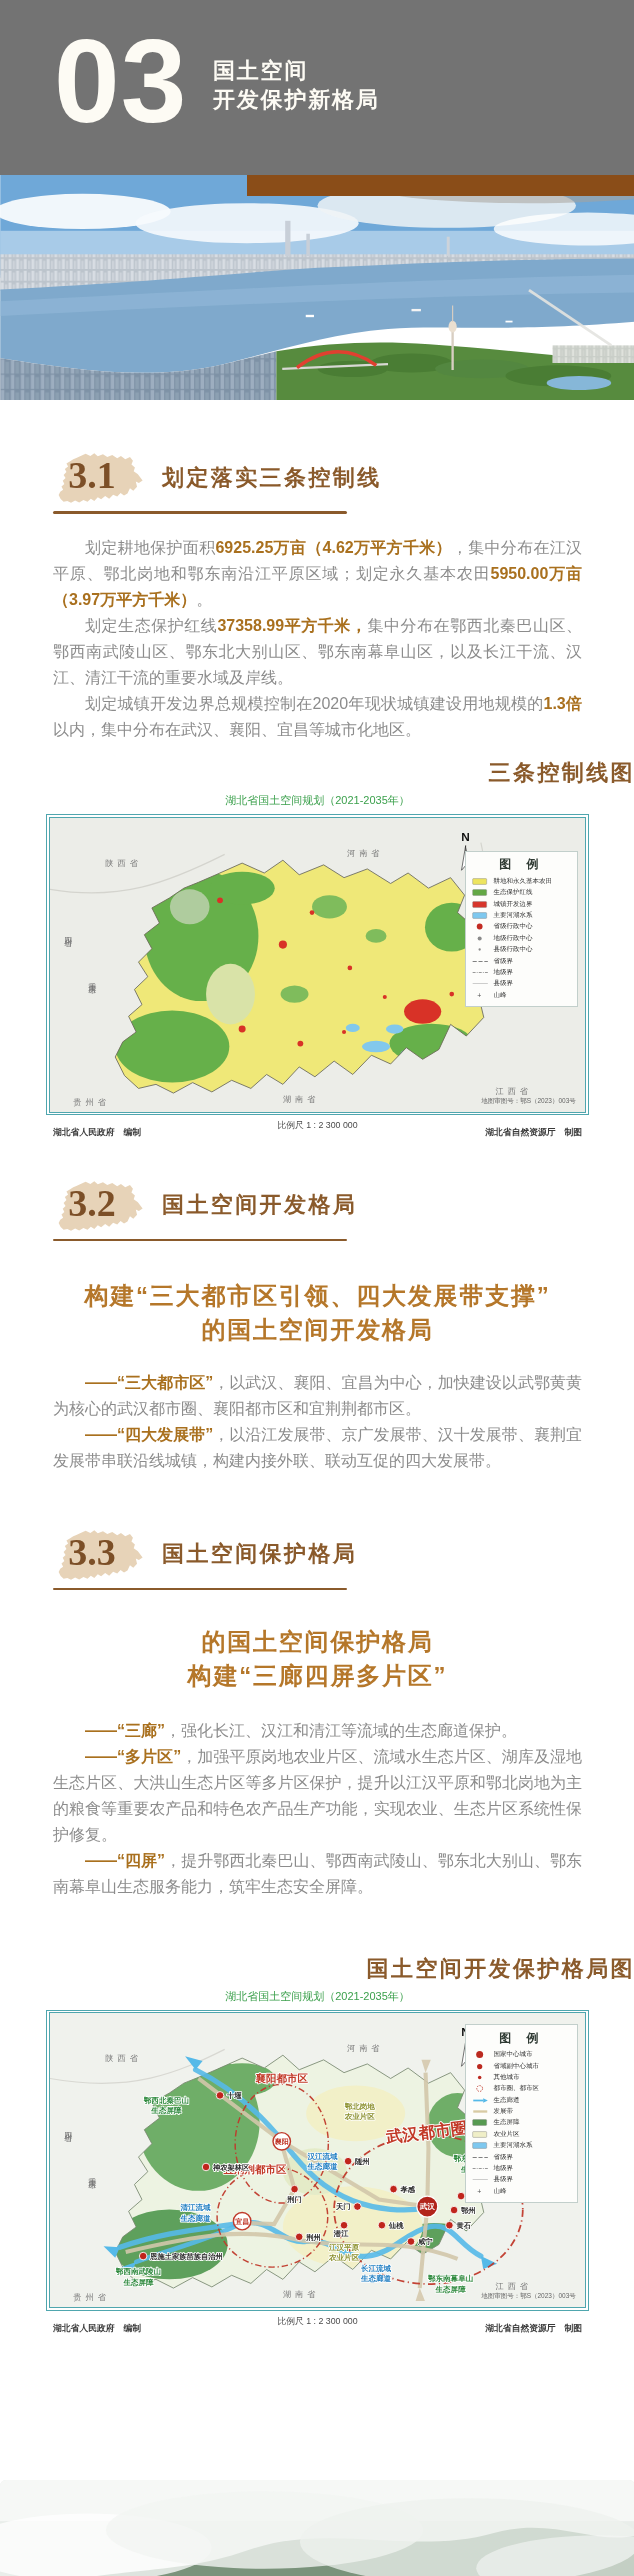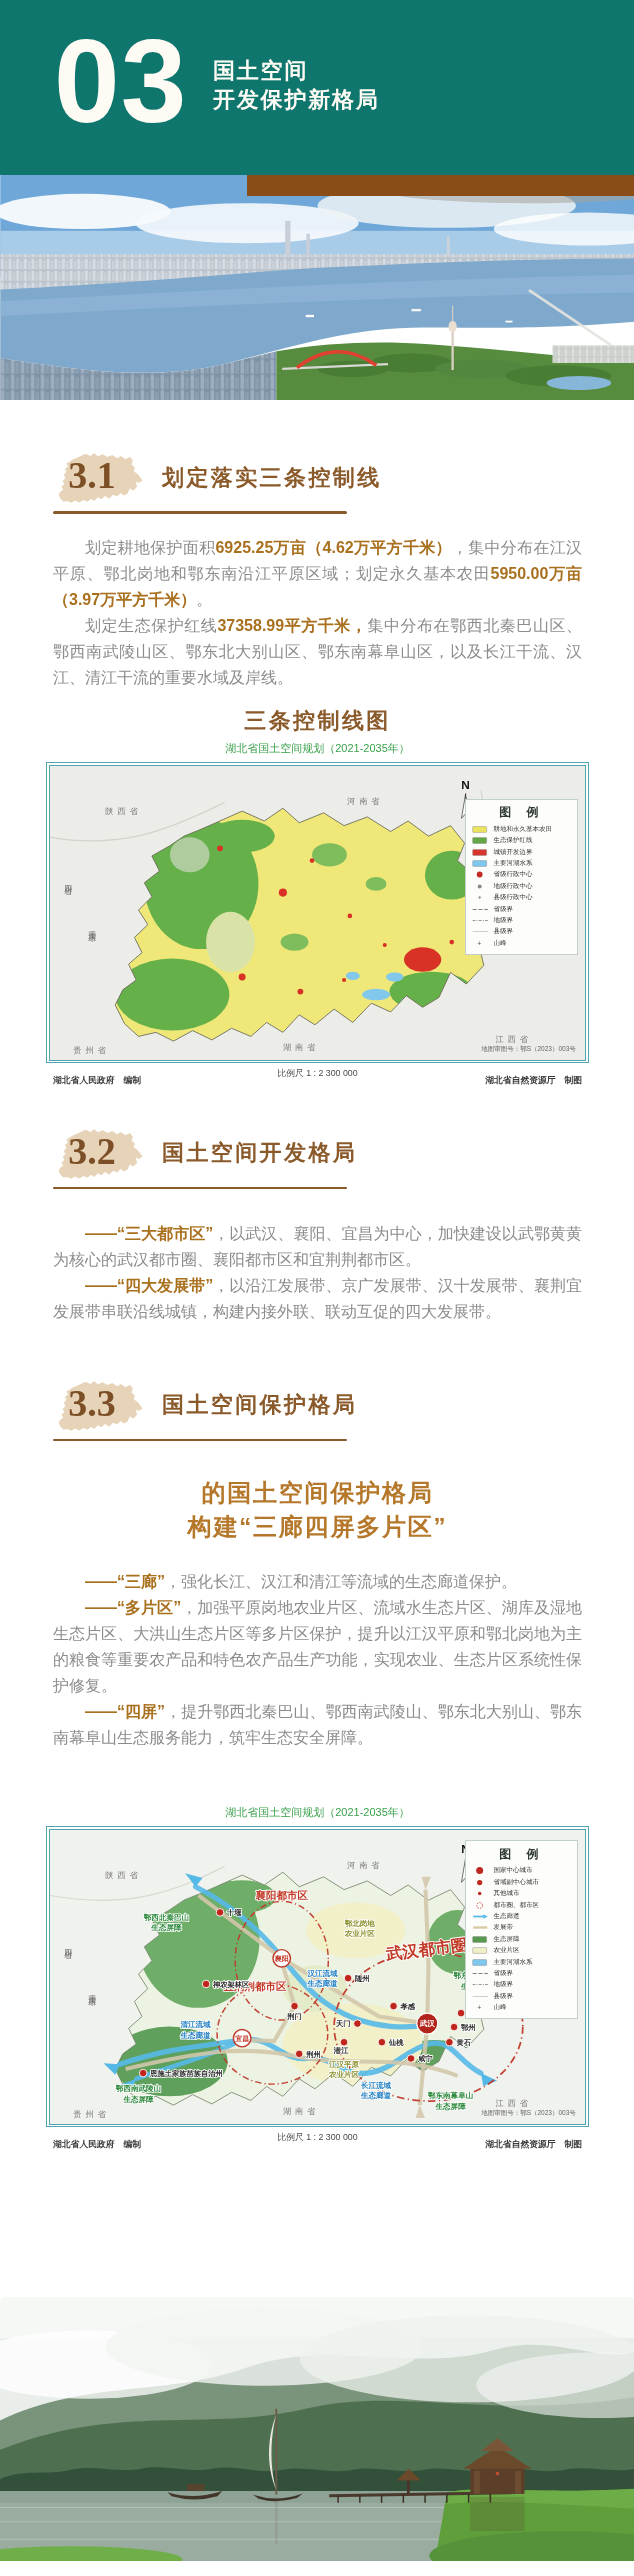--- a/index.html
+++ b/index.html
@@ -1,20 +1,20 @@
 <!DOCTYPE html>
 <html style="font-size:9.4px"><head>
 <meta charset="utf-8">
 <style>
   html,body{margin:0;padding:0;background:#fff;}
   body{width:635px;font-family:"Liberation Sans",sans-serif;}
   .page{width:635px;overflow:hidden;background:#fff;}
 
   
-  .banner{position:relative;height:175px;background:#0f766e;}
+  .banner{position:relative;height:175px;background:#737373;}
   .banner .num{position:absolute;left:54px;top:22px;font-size:118px;line-height:118px;
     font-weight:700;color:#FDFBF4;letter-spacing:1.2px;}
   .banner .ttl{position:absolute;left:213px;top:56px;color:#FDFBF4;font-weight:700;
     font-size:22px;line-height:29px;letter-spacing:1.8px;}
 
   
   .photo-top{position:relative;height:225px;overflow:hidden;}
   .photo-top svg{display:block;}
   .banner-step{position:absolute;left:247px;right:0;top:0;height:21px;background:#8A4D18;}
 
@@ -31,21 +31,21 @@
   .body-wrap{margin:13px 53px 0;}
   .body-p{margin:0;font-size:16px;line-height:26px;color:#8C8C8C;text-align:justify;text-indent:2em;}
   .hl{color:#A9701E;font-weight:700;font-style:normal;}
 
   
   .orange-head{margin-top:29px;text-align:center;color:#B5772A;font-weight:700;
     font-size:24px;line-height:34px;letter-spacing:1.8px;}
 
   
   .map-fig{margin-top:15.3px;}
-  .map-title{text-align:center;font-size:22px;font-weight:700;color:#8A5A2B;letter-spacing:2.4px;}
+  .map-title{text-align:right;font-size:22px;font-weight:700;color:#8A5A2B;letter-spacing:2.4px;}
   .map-sub{margin:4.7px 56px 0;text-align:center;color:#3BA04C;font-size:11px;font-weight:400;}
   .map-box{margin:5.9px 46px 0;border:1.8px solid #4FA6AE;padding:1.8px;background:#fff;}
   .map-inner{position:relative;border:0.6px solid #4FA6AE;height:294px;overflow:hidden;background:#ECEDE8;}
   .map-inner > svg{display:block;}
   .legend{position:absolute;background:#FDFDFB;border:0.6px solid #C2CFCB;padding:4.7px 5.9px 3.5px;}
   .legend.m1{right:7px;top:33px;width:99px;}
   .legend.m2{right:7px;top:10.6px;width:99px;}
   .lg-title{text-align:center;font-size:12px;font-weight:700;color:#2F3A33;letter-spacing:5.9px;margin-bottom:3.5px;}
   .lg-row{display:flex;align-items:center;gap:4.7px;margin:2.4px 0;}
   .sw{width:16.5px;height:7px;flex:0 0 16.5px;}
@@ -148,20 +148,21 @@
       <path fill="#E7D3B8" d="M285,95 L330,75 L368,92 L400,70 L428,95 L470,78 L505,100 L545,85 L585,110 L615,92 L650,118 L688,100 L712,130 L700,160 L728,185 L718,215 L752,240 L790,290 L760,310 L735,298 L745,340 L715,372 L688,352 L668,395 L640,412 L612,392 L585,420 L552,405 L520,438 L488,415 L455,442 L428,425 L400,455 L372,438 L345,462 L312,448 L278,468 L245,452 L212,470 L182,455 L152,462 L128,440 L112,408 L125,382 L148,365 L135,338 L158,318 L145,292 L168,270 L152,245 L175,222 L162,198 L188,178 L175,152 L205,135 L230,118 L255,108 Z"></path>
     </svg>
     <div class="sec-num">3.1</div>
     <div class="sec-title">划定落实三条控制线</div>
     <div class="sec-rule"></div>
   </div>
 
   <div class="body-wrap">
     <p class="body-p"><span>划定耕地保护面积</span><b class="hl">6925.25万亩（4.62万平方千米）</b><span>，集中分布在江汉平原、鄂北岗地和鄂东南沿江平原区域；划定永久基本农田</span><b class="hl">5950.00万亩（3.97万平方千米）</b><span>。</span></p>
     <p class="body-p"><span>划定生态保护红线</span><b class="hl">37358.99平方千米，</b><span>集中分布在鄂西北秦巴山区、鄂西南武陵山区、鄂东北大别山区、鄂东南幕阜山区，以及长江干流、汉江、清江干流的重要水域及岸线。</span></p>
+    <p class="body-p"><span>划定城镇开发边界总规模控制在2020年现状城镇建设用地规模的</span><b class="hl">1.3倍</b><span>以内，集中分布在武汉、襄阳、宜昌等城市化地区。</span></p>
   </div>
 
   <div class="map-fig">
     <div class="map-title">三条控制线图</div>
     <div class="map-sub">湖北省国土空间规划（2021-2035年）</div>
     <div class="map-box">
       <div class="map-inner">
         <svg width="538" height="294" viewBox="0 0 924 500">
           <defs>
             <clipPath id="hb1clip">
@@ -298,20 +299,24 @@
 
   <div class="sec-head">
     <svg class="sec-sil" viewBox="80 60 740 420" preserveAspectRatio="xMidYMid meet">
       <path fill="#E7D3B8" d="M285,95 L330,75 L368,92 L400,70 L428,95 L470,78 L505,100 L545,85 L585,110 L615,92 L650,118 L688,100 L712,130 L700,160 L728,185 L718,215 L752,240 L790,290 L760,310 L735,298 L745,340 L715,372 L688,352 L668,395 L640,412 L612,392 L585,420 L552,405 L520,438 L488,415 L455,442 L428,425 L400,455 L372,438 L345,462 L312,448 L278,468 L245,452 L212,470 L182,455 L152,462 L128,440 L112,408 L125,382 L148,365 L135,338 L158,318 L145,292 L168,270 L152,245 L175,222 L162,198 L188,178 L175,152 L205,135 L230,118 L255,108 Z"></path>
     </svg>
     <div class="sec-num">3.2</div>
     <div class="sec-title">国土空间开发格局</div>
     <div class="sec-rule"></div>
   </div>
 
+  <div class="orange-head">
+    <div>构建“三大都市区引领、四大发展带支撑”</div>
+    <div>的国土空间开发格局</div>
+  </div>
 
   <div class="body-wrap" style="margin-top:23px">
     <p class="body-p"><span class="hl">——</span><b class="hl">“三大都市区”</b><span>，以武汉、襄阳、宜昌为中心，加快建设以武鄂黄黄为核心的武汉都市圈、襄阳都市区和宜荆荆都市区。</span></p>
     <p class="body-p"><span class="hl">——</span><b class="hl">“四大发展带”</b><span>，以沿江发展带、京广发展带、汉十发展带、襄荆宜发展带串联沿线城镇，构建内接外联、联动互促的四大发展带。</span></p>
   </div>
 
   <div class="gap-s33"></div>
 
   <div class="sec-head">
     <svg class="sec-sil" viewBox="80 60 740 420" preserveAspectRatio="xMidYMid meet">
@@ -329,20 +334,21 @@
 
   <div class="body-wrap" style="margin-top:25px">
     <p class="body-p"><span class="hl">——</span><b class="hl">“三廊”</b><span>，强化长江、汉江和清江等流域的生态廊道保护。</span></p>
     <p class="body-p"><span class="hl">——</span><b class="hl">“多片区”</b><span>，加强平原岗地农业片区、流域水生态片区、湖库及湿地生态片区、大洪山生态片区等多片区保护，提升以江汉平原和鄂北岗地为主的粮食等重要农产品和特色农产品生产功能，实现农业、生态片区系统性保护修复。</span></p>
     <p class="body-p"><span class="hl">——</span><b class="hl">“四屏”</b><span>，提升鄂西北秦巴山、鄂西南武陵山、鄂东北大别山、鄂东南幕阜山生态服务能力，筑牢生态安全屏障。</span></p>
   </div>
 
   <div class="gap-map2"></div>
 
   <div class="map-fig">
+    <div class="map-title">国土空间开发保护格局图</div>
     <div class="map-sub">湖北省国土空间规划（2021-2035年）</div>
     <div class="map-box">
       <div class="map-inner" style="background:#F0F2ED">
         <svg width="538" height="294" viewBox="0 0 924 500">
           <defs>
             <clipPath id="hb2clip">
               <path d="M285,95 L330,75 L368,92 L400,70 L428,95 L470,78 L505,100 L545,85 L585,110 L615,92 L650,118 L688,100 L712,130 L700,160 L728,185 L718,215 L752,240 L790,290 L760,310 L735,298 L745,340 L715,372 L688,352 L668,395 L640,412 L612,392 L585,420 L552,405 L520,438 L488,415 L455,442 L428,425 L400,455 L372,438 L345,462 L312,448 L278,468 L245,452 L212,470 L182,455 L152,462 L128,440 L112,408 L125,382 L148,365 L135,338 L158,318 L145,292 L168,270 L152,245 L175,222 L162,198 L188,178 L175,152 L205,135 L230,118 L255,108 Z"></path>
             </clipPath>
           </defs>
           <rect x="0" y="0" width="924" height="500" fill="#F0F2ED"></rect>

